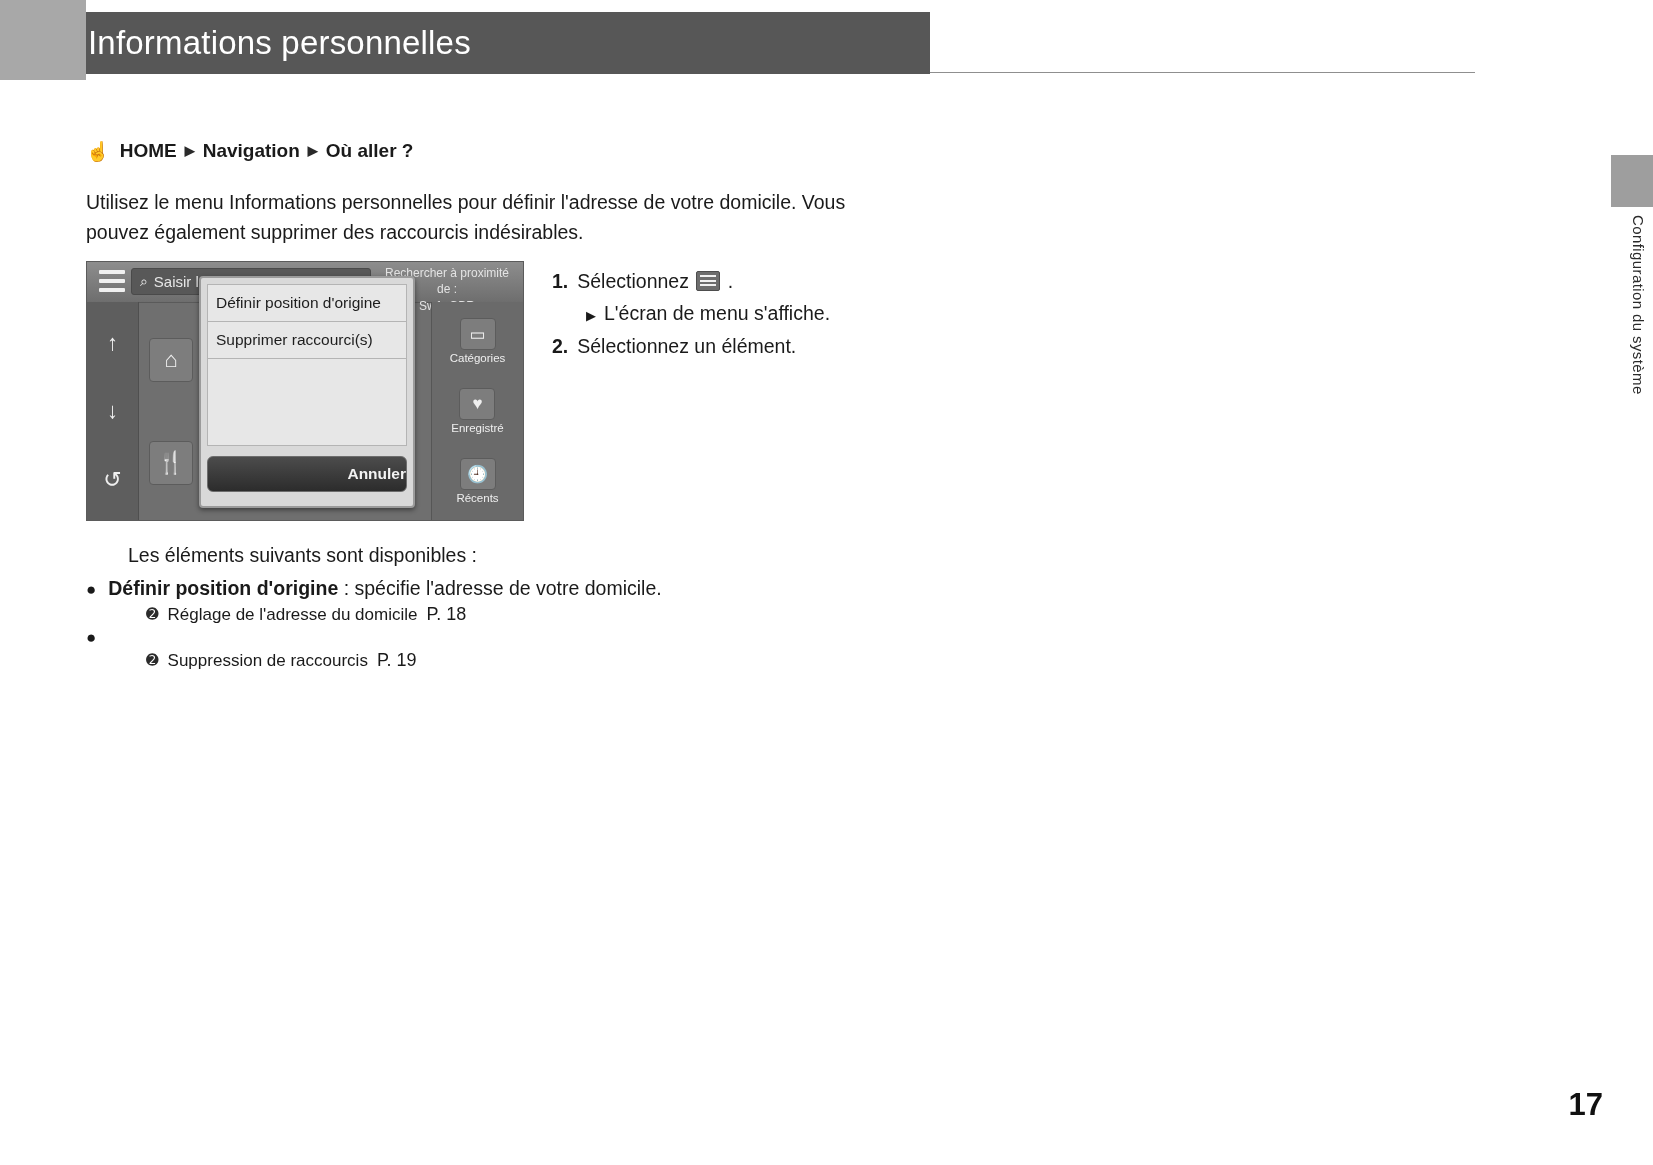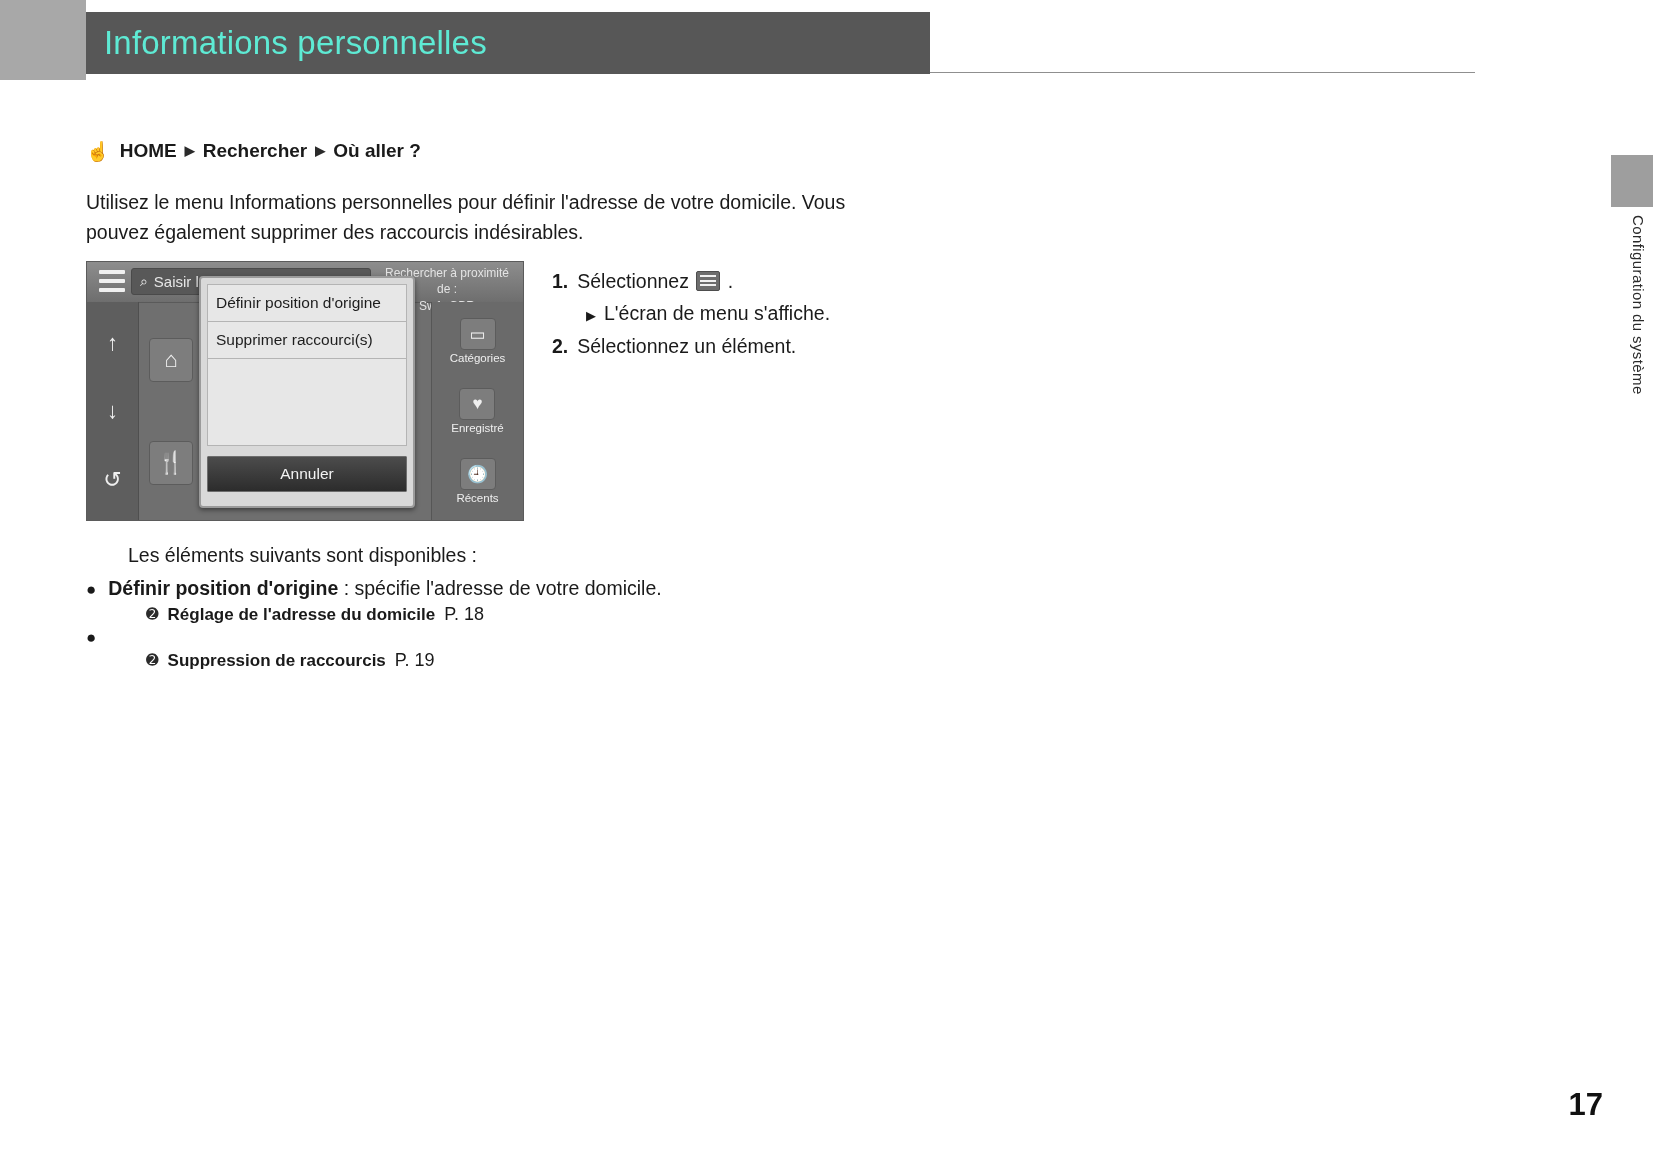--- a/index.html
+++ b/index.html
@@ -29,25 +29,25 @@
   .page-header {
     position: absolute;
     left: 86px; top: 12px;
     width: 844px;
     height: 62px;
     background: #575757;
     display: flex;
     align-items: center;
   }
   .page-header .title {
-    color: #5eead4;
+    color: #ffffff;
     font-size: 33px;
     font-weight: 400;
     letter-spacing: .2px;
-    padding-left: 18px;
+    padding-left: 2px;
   }
   .header-rule {
     position: absolute;
     left: 930px; top: 72px;
     width: 545px;
     height: 1px;
     background: #8f8f8f;
   }
 
   
@@ -248,25 +248,26 @@
   .popup-blank {
     background: #e7e7e7;
     border: 1px solid #b4b4b4;
     border-top: none;
     height: 86px;
   }
   .popup-cancel {
     margin-top: 10px;
     background: linear-gradient(#4c4c4c, #2c2c2c);
     border: 1px solid #6d6d6d;
-    border-radius: 1px;
+    border-radius: 6px;
     color: #f3f3f3;
     font-size: 15.5px;
-    text-align: center;
+    text-align: right;
     padding: 8px 0;
+    font-weight: bold;
   }
 
   
   .steps {
     padding-top: 6px;
     font-size: 19.5px;
     line-height: 1.5;
   }
   .step {
     display: flex;
@@ -322,21 +323,21 @@
     align-items: baseline;
     padding-left: 60px;
     margin-top: 4px;
     font-size: 17px;
   }
   .ref-row .ref-icon {
     font-size: 15px;
     color: #2b2b2b;
     transform: translateY(-1px);
   }
-  .ref-row .ref-title { font-weight: bold; font-size: 17px; }
+  .ref-row .ref-title { font-weight: normal; font-size: 17px; }
   .ref-row .ref-page { font-size: 18px; }
 
   
   .page-num {
     position: absolute;
     right: 50px; bottom: 42px;
     font-size: 31px;
     font-weight: bold;
     color: #111;
     margin-left: 25px;
@@ -354,21 +355,21 @@
 
 <div class="side-tab"></div>
 <div class="side-label">Configuration du système</div>
 
 <div class="content">
 
   <div class="breadcrumb">
     <span class="hand-icon">☝</span>
     <span>HOME</span>
     <span class="arrow">▶</span>
-    <span>Rechercher</span>
+    <span>Navigation</span>
     <span class="arrow">▶</span>
     <span>Où aller ?</span>
   </div>
 
   <div class="intro">Utilisez le menu Informations personnelles pour définir l'adresse de votre domicile. Vous pouvez également supprimer des raccourcis indésirables.</div>
 
   <div class="figure-row">
 
     <div class="nav-shot">
       <div class="nav-topbar"></div>

